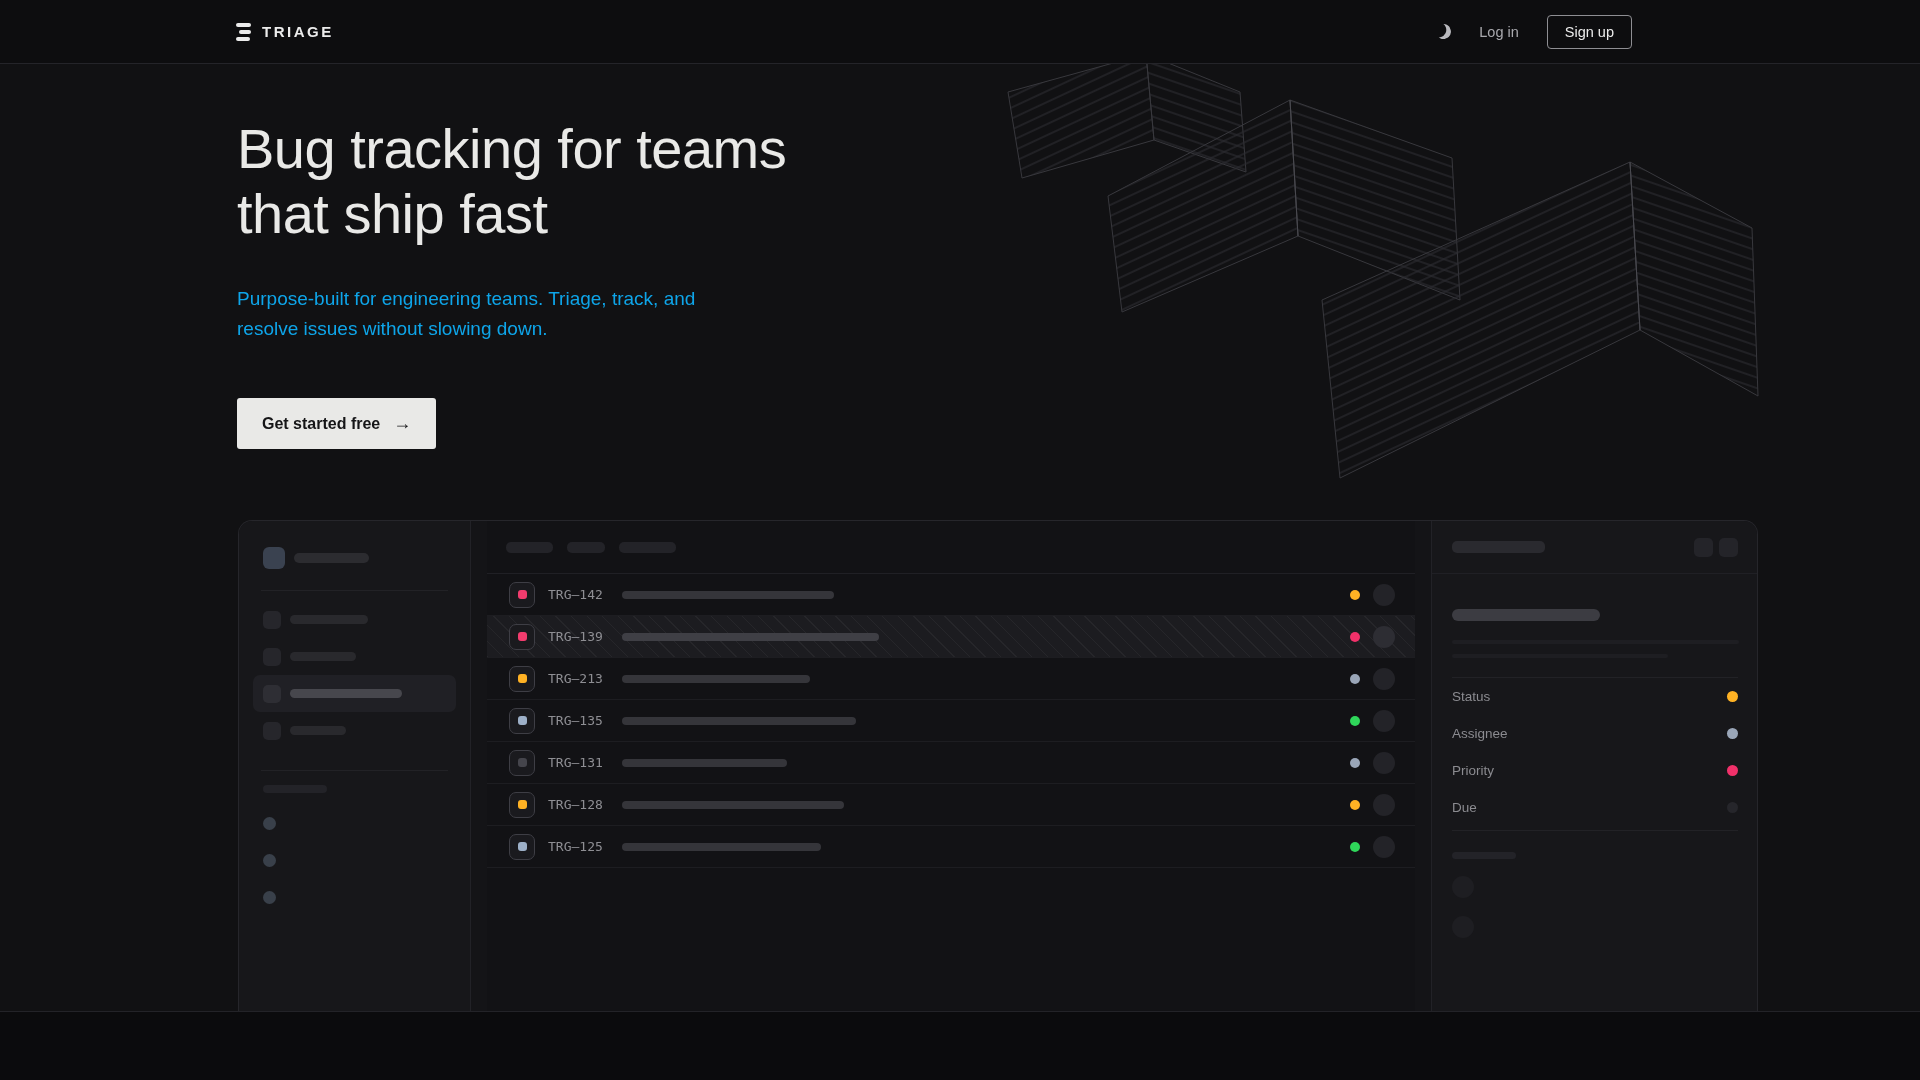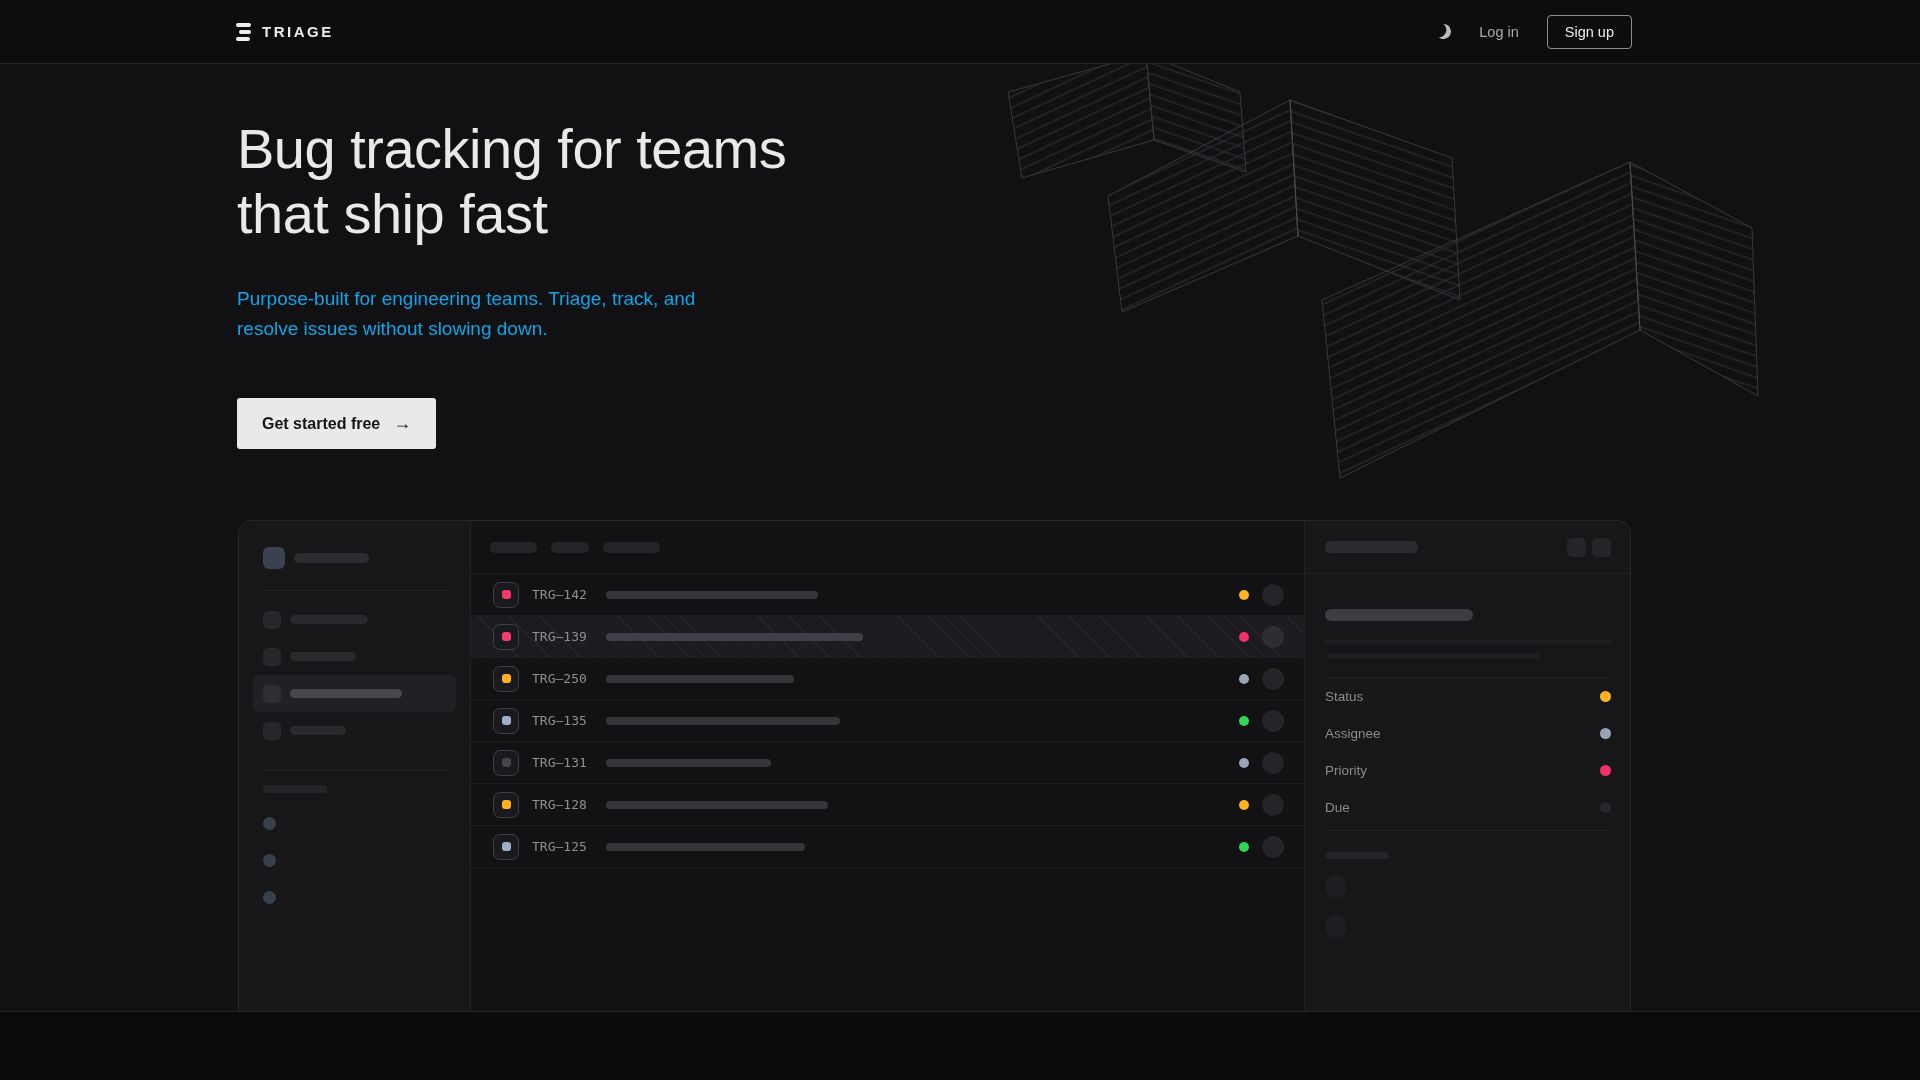--- a/index.html
+++ b/index.html
@@ -29,23 +29,23 @@
   h1{position:absolute;left:237px;top:116px;margin:0;font-size:56px;line-height:65px;
      font-weight:500;color:#e9e9e7;letter-spacing:-0.5px;}
   .sub{position:absolute;left:237px;top:284px;margin:0;font-size:19px;line-height:30px;
        color:#0ea5e9;}
   .cta{position:absolute;left:237px;top:398px;height:51px;display:flex;align-items:center;
        gap:13px;background:#e9e9e7;color:#151517;border:none;border-radius:3px;
        padding:0 25px;font-size:16px;font-weight:700;font-family:inherit;cursor:pointer;}
   .cta .arr{font-size:18px;font-weight:400;}
 
   
-  .mock{position:absolute;left:238px;top:520px;width:1393px;height:491px;background:#141417;
+  .mock{position:absolute;left:238px;top:520px;width:1520px;height:491px;background:#141417;
         border:1px solid #26262b;border-bottom:none;border-radius:14px 14px 0 0;
-        box-sizing:border-box;display:flex;overflow:hidden;}
+        box-sizing:border-box;display:flex;overflow:hidden;gap:16px;}
 
   
   .sb{width:232px;box-sizing:border-box;background:#17171a;border-right:1px solid #222227;
       padding:26px 24px 0 24px;flex:none;}
   .sb-ws{display:flex;align-items:center;gap:9px;}
   .sb-ws .ic{width:22px;height:22px;border-radius:6px;background:#3a4250;}
   .pill{border-radius:5px;background:#2c2c30;}
   .sb-ws .pill{width:75px;height:10px;}
   .sb-div{height:1px;background:#222226;margin:21px -2px 10px -2px;}
   .sb-item{height:37px;display:flex;align-items:center;gap:9px;border-radius:7px;
@@ -214,21 +214,21 @@
             <span class="rid">TRG–139</span>
             <span class="rbar" style="width:257px"></span>
             <span class="sp"></span>
             <span class="sdot" style="background:#f1316a"></span>
             <span class="rav"></span>
           </div>
           <div class="row">
             <span class="ric">
               <span class="rdot" style="background:#ffb224"></span>
             </span>
-            <span class="rid">TRG–250</span>
+            <span class="rid">TRG–213</span>
             <span class="rbar" style="width:188px"></span>
             <span class="sp"></span>
             <span class="sdot" style="background:#9aa6b8"></span>
             <span class="rav"></span>
           </div>
           <div class="row">
             <span class="ric">
               <span class="rdot" style="background:#9db0c8"></span>
             </span>
             <span class="rid">TRG–135</span>

